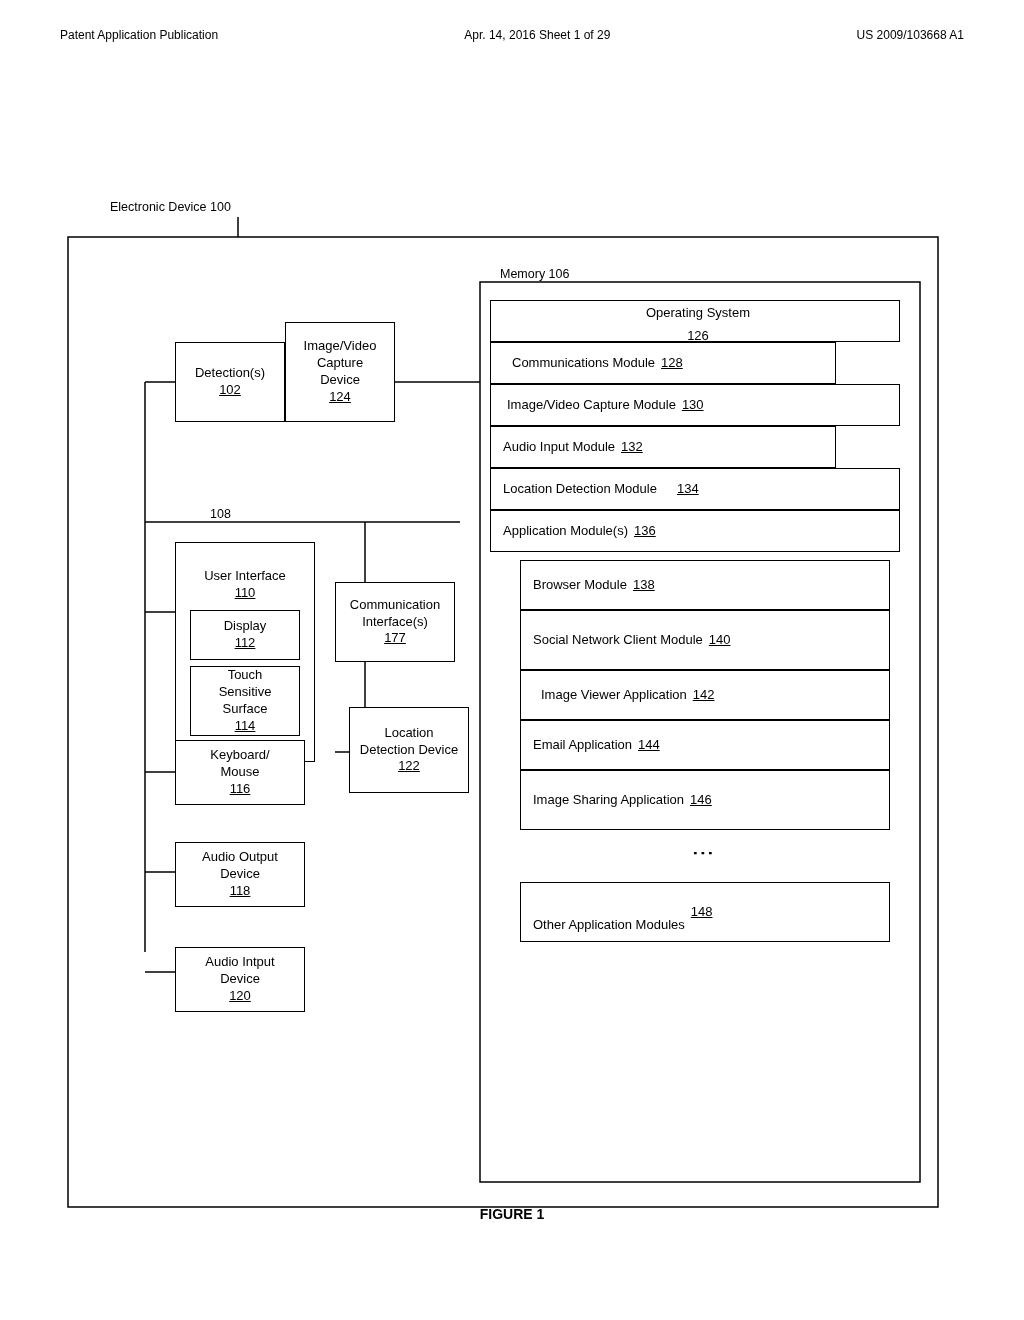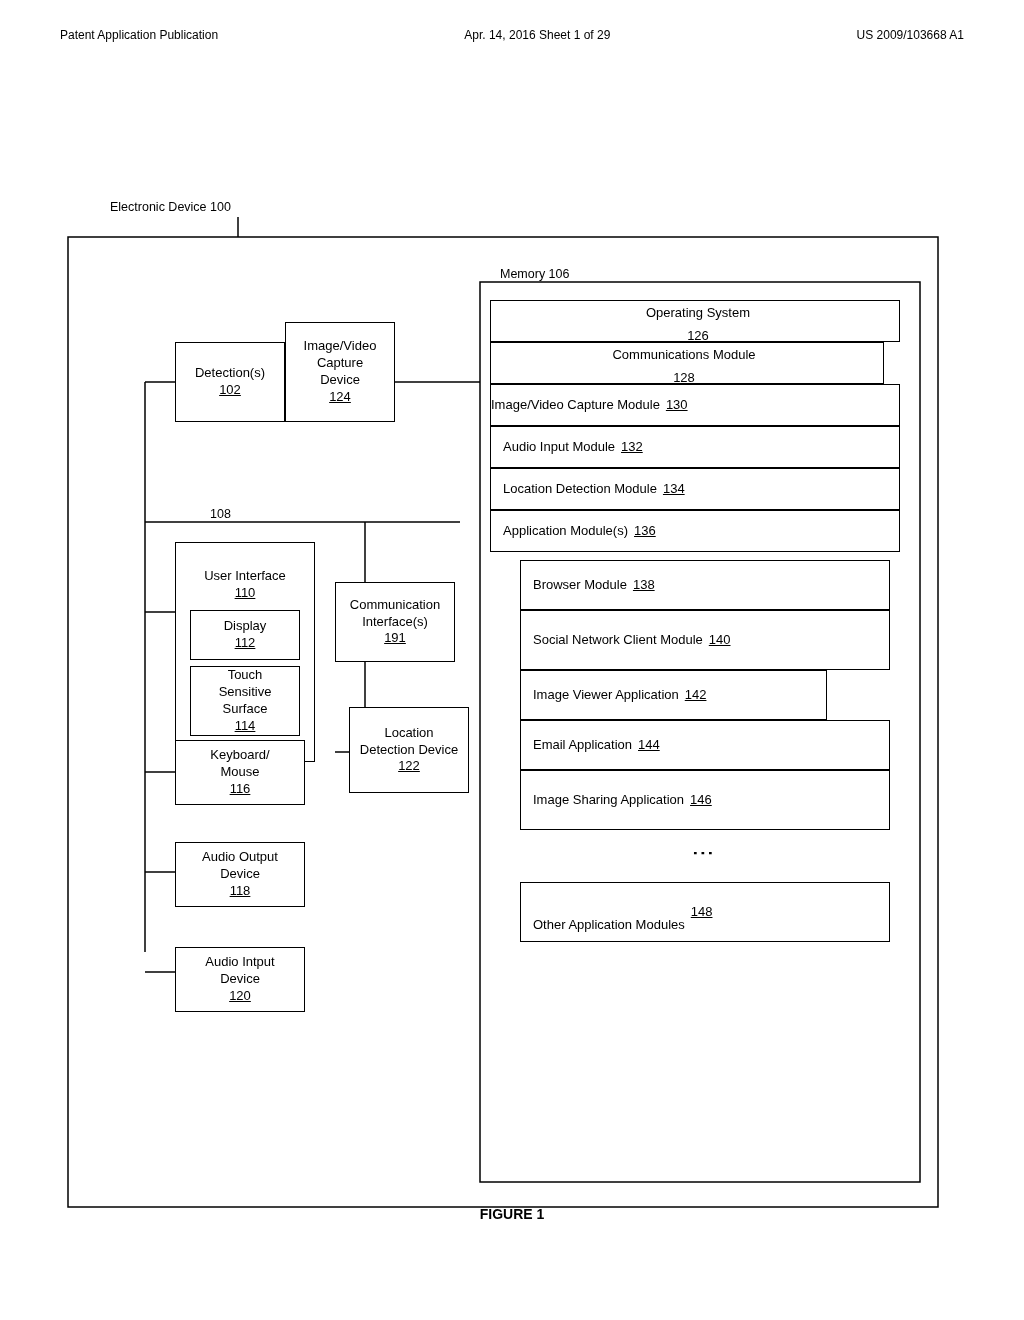--- a/index.html
+++ b/index.html
@@ -143,21 +143,21 @@
       <span>Touch</span>
       <span>Sensitive</span>
       <span>Surface</span>
       <span class="ref">114</span>
     </div>
   </div>
 
   <div class="box" style="left:335px; top:530px; width:120px; height:80px;">
     <span>Communication</span>
     <span>Interface(s)</span>
-    <span class="ref">191</span>
+    <span class="ref">177</span>
   </div>
 
   <div class="box" style="left:349px; top:655px; width:120px; height:86px;">
     <span>Location</span>
     <span>Detection Device</span>
     <span class="ref">122</span>
   </div>
 
   <div class="box" style="left:175px; top:688px; width:130px; height:65px;">
     <span>Keyboard/</span>
@@ -175,56 +175,56 @@
     <span>Audio Intput</span>
     <span>Device</span>
     <span class="ref">120</span>
   </div>
 
   <div class="box" style="left:490px; top:248px; width:410px; height:42px; flex-direction:column; justify-content:flex-start; padding-left:12px; gap:6px;">
     <span>Operating System</span>
     <span class="ref">126</span>
   </div>
 
-  <div class="box" style="left:490px; top:290px; width:394px; height:42px; flex-direction:column; justify-content:flex-start; padding-left:0; gap:6px;">
+  <div class="box" style="left:490px; top:290px; width:346px; height:42px; flex-direction:row; justify-content:flex-start; padding-left:21px; gap:6px;">
     <span>Communications Module</span>
     <span class="ref">128</span>
   </div>
 
-  <div class="box" style="left:490px; top:332px; width:410px; height:42px; flex-direction:row; justify-content:flex-start; padding-left:0; gap:6px;">
+  <div class="box" style="left:490px; top:332px; width:410px; height:42px; flex-direction:row; justify-content:flex-start; padding-left:16px; gap:6px;">
     <span>Image/Video Capture Module</span>
     <span class="ref">130</span>
   </div>
 
-  <div class="box" style="left:490px; top:374px; width:410px; height:42px; flex-direction:row; justify-content:flex-start; padding-left:12px; gap:6px;">
+  <div class="box" style="left:490px; top:374px; width:346px; height:42px; flex-direction:row; justify-content:flex-start; padding-left:12px; gap:6px;">
     <span>Audio Input Module</span>
     <span class="ref">132</span>
   </div>
 
-  <div class="box" style="left:490px; top:416px; width:410px; height:42px; flex-direction:row; justify-content:flex-start; padding-left:12px; gap:6px;">
+  <div class="box" style="left:490px; top:416px; width:410px; height:42px; flex-direction:row; justify-content:flex-start; padding-left:12px; gap:20px;">
     <span>Location Detection Module</span>
     <span class="ref">134</span>
   </div>
 
   <div class="box" style="left:490px; top:458px; width:410px; height:42px; flex-direction:row; justify-content:flex-start; padding-left:12px; gap:6px;">
     <span>Application Module(s)</span>
     <span class="ref">136</span>
   </div>
 
   <div class="box" style="left:520px; top:508px; width:370px; height:50px; flex-direction:row; justify-content:flex-start; padding-left:12px; gap:6px;">
     <span>Browser Module</span>
     <span class="ref">138</span>
   </div>
 
   <div class="box" style="left:520px; top:558px; width:370px; height:60px; flex-direction:row; justify-content:flex-start; padding-left:12px; gap:6px; align-items:center;">
     <span style="text-align:left;">Social Network Client Module</span>
     <span class="ref">140</span>
   </div>
 
-  <div class="box" style="left:520px; top:618px; width:307px; height:50px; flex-direction:row; justify-content:flex-start; padding-left:12px; gap:6px;">
+  <div class="box" style="left:520px; top:618px; width:370px; height:50px; flex-direction:row; justify-content:flex-start; padding-left:20px; gap:6px;">
     <span>Image Viewer Application</span>
     <span class="ref">142</span>
   </div>
 
   <div class="box" style="left:520px; top:668px; width:370px; height:50px; flex-direction:row; justify-content:flex-start; padding-left:12px; gap:6px;">
     <span>Email Application</span>
     <span class="ref">144</span>
   </div>
 
   <div class="box" style="left:520px; top:718px; width:370px; height:60px; flex-direction:row; justify-content:flex-start; padding-left:12px; gap:6px; align-items:center;">

